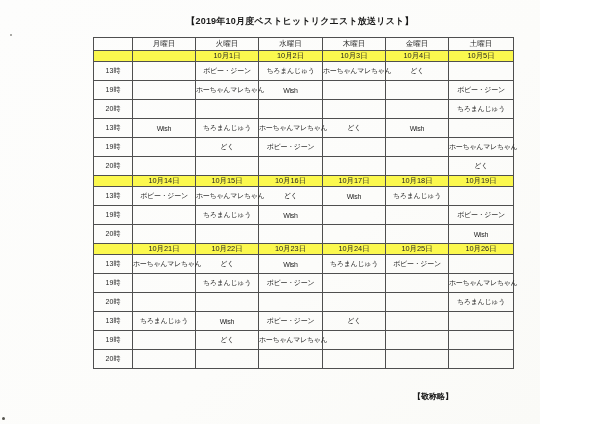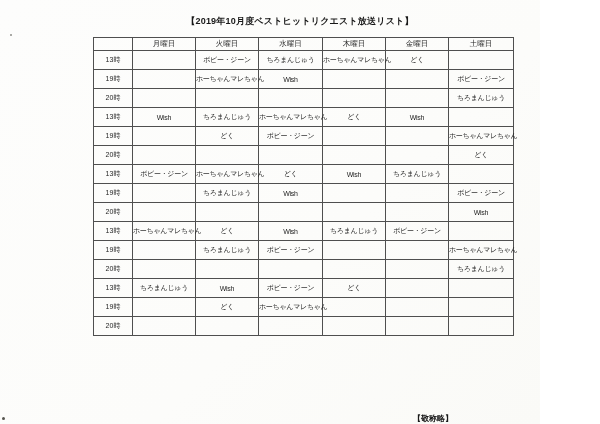--- a/index.html
+++ b/index.html
@@ -41,21 +41,21 @@
   }
   tr.r-head td { height: 12px; font-size: 7.5px; }
   tr.r-date td { height: 10px; font-size: 7.4px; }
   tr.r-slot td { height: 18px; font-size: 7px; }
   td.c-date { text-align: right; padding-right: 3px; }
   td.hl { background: var(--hl, #fbf84e); }
   td.c-time { font-size: 7px; }
   td.c-prog { letter-spacing: -0.3px; }
   .footer-note {
     position: absolute;
-    top: 413px; right: 87px;
+    top: 391px; right: 87px;
     font-size: 8px;
     font-weight: bold;
     color: #181818;
   }
   .speck {
     position: absolute;
     border-radius: 50%;
     background: #9a9a96;
   }
   .speck-1 { left: 575px; top: 13px; width: 2px; height: 2px; }
@@ -82,100 +82,127 @@
     <tbody>
         <tr class="r-head">
           <td class="c-time"></td>
           <td>月曜日</td>
           <td>火曜日</td>
           <td>水曜日</td>
           <td>木曜日</td>
           <td>金曜日</td>
           <td>土曜日</td>
         </tr>
-        <tr class="r-slot">
-          <td class="c-time">13時</td>
-          <td class="c-prog"></td>
-          <td class="c-prog">ボビー・ジーン</td>
-          <td class="c-prog">ちろまんじゅう</td>
-          <td class="c-prog">ホーちゃんマレちゃん</td>
-          <td class="c-prog">どく</td>
-          <td class="c-prog"></td>
-        </tr>
-        <tr class="r-slot">
-          <td class="c-time">19時</td>
-          <td class="c-prog"></td>
-          <td class="c-prog">ホーちゃんマレちゃん</td>
-          <td class="c-prog">Wish</td>
-          <td class="c-prog"></td>
-          <td class="c-prog"></td>
-          <td class="c-prog">ボビー・ジーン</td>
-        </tr>
-        <tr class="r-slot">
-          <td class="c-time">20時</td>
-          <td class="c-prog"></td>
-          <td class="c-prog"></td>
-          <td class="c-prog"></td>
-          <td class="c-prog"></td>
-          <td class="c-prog"></td>
-          <td class="c-prog">ちろまんじゅう</td>
-        </tr>
-        <tr class="r-slot">
-          <td class="c-time">13時</td>
-          <td class="c-prog">Wish</td>
-          <td class="c-prog">ちろまんじゅう</td>
-          <td class="c-prog">ホーちゃんマレちゃん</td>
-          <td class="c-prog">どく</td>
-          <td class="c-prog">Wish</td>
-          <td class="c-prog"></td>
-        </tr>
-        <tr class="r-slot">
-          <td class="c-time">19時</td>
-          <td class="c-prog"></td>
-          <td class="c-prog">どく</td>
-          <td class="c-prog">ボビー・ジーン</td>
-          <td class="c-prog"></td>
-          <td class="c-prog"></td>
-          <td class="c-prog">ホーちゃんマレちゃん</td>
-        </tr>
-        <tr class="r-slot">
-          <td class="c-time">20時</td>
-          <td class="c-prog"></td>
-          <td class="c-prog"></td>
-          <td class="c-prog"></td>
-          <td class="c-prog"></td>
-          <td class="c-prog"></td>
-          <td class="c-prog">どく</td>
-        </tr>
-        <tr class="r-slot">
-          <td class="c-time">13時</td>
-          <td class="c-prog">ボビー・ジーン</td>
-          <td class="c-prog">ホーちゃんマレちゃん</td>
-          <td class="c-prog">どく</td>
-          <td class="c-prog">Wish</td>
-          <td class="c-prog">ちろまんじゅう</td>
-          <td class="c-prog"></td>
-        </tr>
-        <tr class="r-slot">
-          <td class="c-time">19時</td>
-          <td class="c-prog"></td>
-          <td class="c-prog">ちろまんじゅう</td>
-          <td class="c-prog">Wish</td>
-          <td class="c-prog"></td>
-          <td class="c-prog"></td>
-          <td class="c-prog">ボビー・ジーン</td>
-        </tr>
-        <tr class="r-slot">
-          <td class="c-time">20時</td>
-          <td class="c-prog"></td>
-          <td class="c-prog"></td>
-          <td class="c-prog"></td>
-          <td class="c-prog"></td>
-          <td class="c-prog"></td>
-          <td class="c-prog">Wish</td>
+        <tr class="r-date">
+          <td class="c-date hl"></td>
+          <td class="c-date hl"></td>
+          <td class="c-date hl">10月1日</td>
+          <td class="c-date hl">10月2日</td>
+          <td class="c-date hl">10月3日</td>
+          <td class="c-date hl">10月4日</td>
+          <td class="c-date hl">10月5日</td>
+        </tr>
+        <tr class="r-slot">
+          <td class="c-time">13時</td>
+          <td class="c-prog"></td>
+          <td class="c-prog">ボビー・ジーン</td>
+          <td class="c-prog">ちろまんじゅう</td>
+          <td class="c-prog">ホーちゃんマレちゃん</td>
+          <td class="c-prog">どく</td>
+          <td class="c-prog"></td>
+        </tr>
+        <tr class="r-slot">
+          <td class="c-time">19時</td>
+          <td class="c-prog"></td>
+          <td class="c-prog">ホーちゃんマレちゃん</td>
+          <td class="c-prog">Wish</td>
+          <td class="c-prog"></td>
+          <td class="c-prog"></td>
+          <td class="c-prog">ボビー・ジーン</td>
+        </tr>
+        <tr class="r-slot">
+          <td class="c-time">20時</td>
+          <td class="c-prog"></td>
+          <td class="c-prog"></td>
+          <td class="c-prog"></td>
+          <td class="c-prog"></td>
+          <td class="c-prog"></td>
+          <td class="c-prog">ちろまんじゅう</td>
+        </tr>
+        <tr class="r-slot">
+          <td class="c-time">13時</td>
+          <td class="c-prog">Wish</td>
+          <td class="c-prog">ちろまんじゅう</td>
+          <td class="c-prog">ホーちゃんマレちゃん</td>
+          <td class="c-prog">どく</td>
+          <td class="c-prog">Wish</td>
+          <td class="c-prog"></td>
+        </tr>
+        <tr class="r-slot">
+          <td class="c-time">19時</td>
+          <td class="c-prog"></td>
+          <td class="c-prog">どく</td>
+          <td class="c-prog">ボビー・ジーン</td>
+          <td class="c-prog"></td>
+          <td class="c-prog"></td>
+          <td class="c-prog">ホーちゃんマレちゃん</td>
+        </tr>
+        <tr class="r-slot">
+          <td class="c-time">20時</td>
+          <td class="c-prog"></td>
+          <td class="c-prog"></td>
+          <td class="c-prog"></td>
+          <td class="c-prog"></td>
+          <td class="c-prog"></td>
+          <td class="c-prog">どく</td>
+        </tr>
+        <tr class="r-date">
+          <td class="c-date hl"></td>
+          <td class="c-date hl">10月14日</td>
+          <td class="c-date hl">10月15日</td>
+          <td class="c-date hl">10月16日</td>
+          <td class="c-date hl">10月17日</td>
+          <td class="c-date hl">10月18日</td>
+          <td class="c-date hl">10月19日</td>
+        </tr>
+        <tr class="r-slot">
+          <td class="c-time">13時</td>
+          <td class="c-prog">ボビー・ジーン</td>
+          <td class="c-prog">ホーちゃんマレちゃん</td>
+          <td class="c-prog">どく</td>
+          <td class="c-prog">Wish</td>
+          <td class="c-prog">ちろまんじゅう</td>
+          <td class="c-prog"></td>
+        </tr>
+        <tr class="r-slot">
+          <td class="c-time">19時</td>
+          <td class="c-prog"></td>
+          <td class="c-prog">ちろまんじゅう</td>
+          <td class="c-prog">Wish</td>
+          <td class="c-prog"></td>
+          <td class="c-prog"></td>
+          <td class="c-prog">ボビー・ジーン</td>
+        </tr>
+        <tr class="r-slot">
+          <td class="c-time">20時</td>
+          <td class="c-prog"></td>
+          <td class="c-prog"></td>
+          <td class="c-prog"></td>
+          <td class="c-prog"></td>
+          <td class="c-prog"></td>
+          <td class="c-prog">Wish</td>
+        </tr>
+        <tr class="r-date">
+          <td class="c-date hl"></td>
+          <td class="c-date hl">10月21日</td>
+          <td class="c-date hl">10月22日</td>
+          <td class="c-date hl">10月23日</td>
+          <td class="c-date hl">10月24日</td>
+          <td class="c-date hl">10月25日</td>
+          <td class="c-date hl">10月26日</td>
         </tr>
         <tr class="r-slot">
           <td class="c-time">13時</td>
           <td class="c-prog">ホーちゃんマレちゃん</td>
           <td class="c-prog">どく</td>
           <td class="c-prog">Wish</td>
           <td class="c-prog">ちろまんじゅう</td>
           <td class="c-prog">ボビー・ジーン</td>
           <td class="c-prog"></td>
         </tr>

